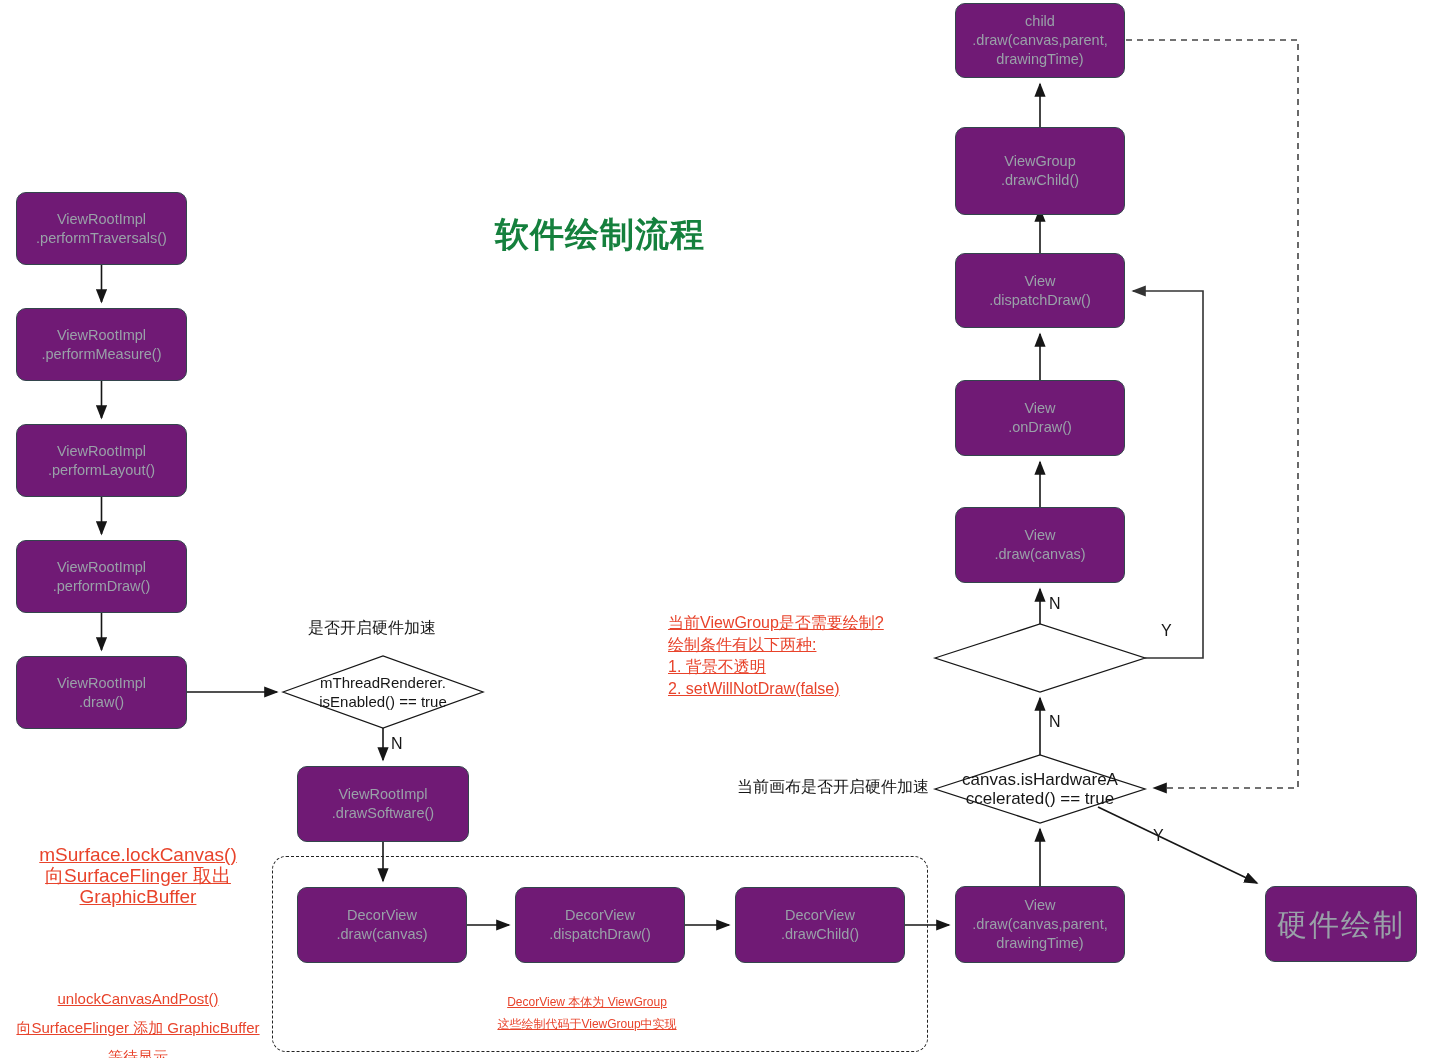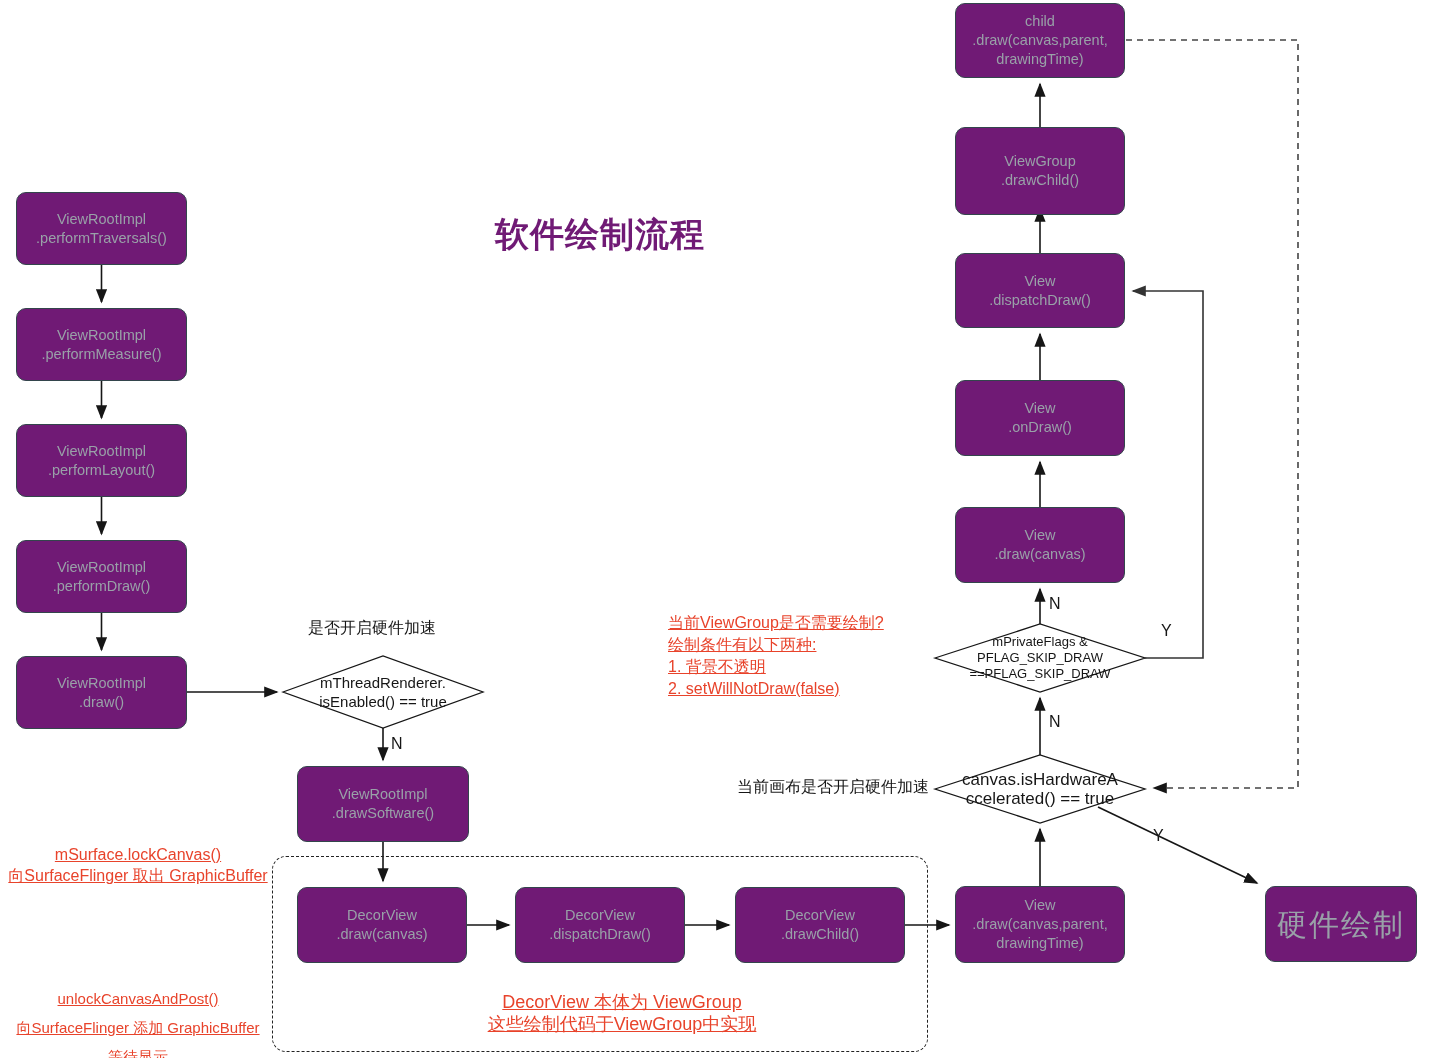--- a/index.html
+++ b/index.html
@@ -25,21 +25,21 @@
     width:171px;height:73px;
   }
   .dtext{
     position:absolute;display:flex;align-items:center;justify-content:center;
     text-align:center;color:#161616;white-space:pre-line;
   }
   .lbl{position:absolute;color:#161616;font-size:16px;white-space:pre-line;}
   .ann{position:absolute;color:#e8432b;white-space:pre-line;text-decoration:underline;}
   .title{
     position:absolute;left:430px;top:212px;width:340px;
-    text-align:center;font-size:34px;font-weight:700;color:#701a75;
+    text-align:center;font-size:34px;font-weight:700;color:#15803d;
     letter-spacing:1px;
   }
   .dashed-group{
     position:absolute;left:272px;top:856px;width:656px;height:196px;
     border:1.6px dashed #222;border-radius:14px;box-sizing:border-box;
   }
   
   #n-traversals{left:16px;top:192px;}
   #n-measure{left:16px;top:308px;}
   #n-layout{left:16px;top:424px;}
@@ -64,24 +64,24 @@
   #d3-text{left:935px;top:753px;width:210px;height:72px;font-size:17px;line-height:19px;}
   
   #l-hwq{left:308px;top:618px;width:150px;text-align:left;}
   #l-canvashwq{left:737px;top:777px;}
   #l-n1{left:391px;top:735px;}
   #l-n2{left:1049px;top:595px;}
   #l-n3{left:1049px;top:713px;}
   #l-y1{left:1161px;top:622px;}
   #l-y2{left:1153px;top:827px;}
   
-  #a-lock{left:0px;top:844px;width:276px;text-align:center;font-size:16px;line-height:21px;}
+  #a-lock{left:0px;top:844px;width:276px;text-align:center;font-size:19px;line-height:21px;}
   #a-unlock{left:0px;top:984px;width:276px;text-align:center;font-size:15px;line-height:29px;}
   #a-vgq{left:668px;top:612px;width:312px;text-align:left;font-size:16px;line-height:22px;}
-  #a-decornote{left:457px;top:991px;width:330px;text-align:center;font-size:18px;line-height:22px;}
+  #a-decornote{left:422px;top:991px;width:330px;text-align:center;font-size:12px;line-height:22px;}
 </style>
 </head>
 <body>
 
 <div id="canvas">
 
   <svg id="wires" viewBox="0 0 1435 1058" xmlns="http://www.w3.org/2000/svg">
     <defs>
       <marker id="arrB" markerWidth="9" markerHeight="7" refX="8" refY="3.5" orient="auto">
         <path d="M0,0 L9,3.5 L0,7 z" fill="#161616"></path>
@@ -160,23 +160,20 @@
 .drawChild()</div>
   <div class="node" id="n-viewdispatch">View
 .dispatchDraw()</div>
   <div class="node" id="n-viewondraw">View
 .onDraw()</div>
   <div class="node" id="n-viewdrawcanvas">View
 .draw(canvas)</div>
 
   <div class="dtext" id="d1-text">mThreadRenderer.
 isEnabled() == true</div>
-  <div class="dtext" id="d2-text">mPrivateFlags &amp;
-PFLAG_SKIP_DRAW
-==PFLAG_SKIP_DRAW</div>
   <div class="dtext" id="d3-text">canvas.isHardwareA
 ccelerated() == true</div>
 
   <div class="lbl" id="l-hwq">是否开启硬件加速</div>
   <div class="lbl" id="l-canvashwq">当前画布是否开启硬件加速</div>
   <div class="lbl" id="l-n1">N</div>
   <div class="lbl" id="l-n2">N</div>
   <div class="lbl" id="l-n3">N</div>
   <div class="lbl" id="l-y1">Y</div>
   <div class="lbl" id="l-y2">Y</div>

